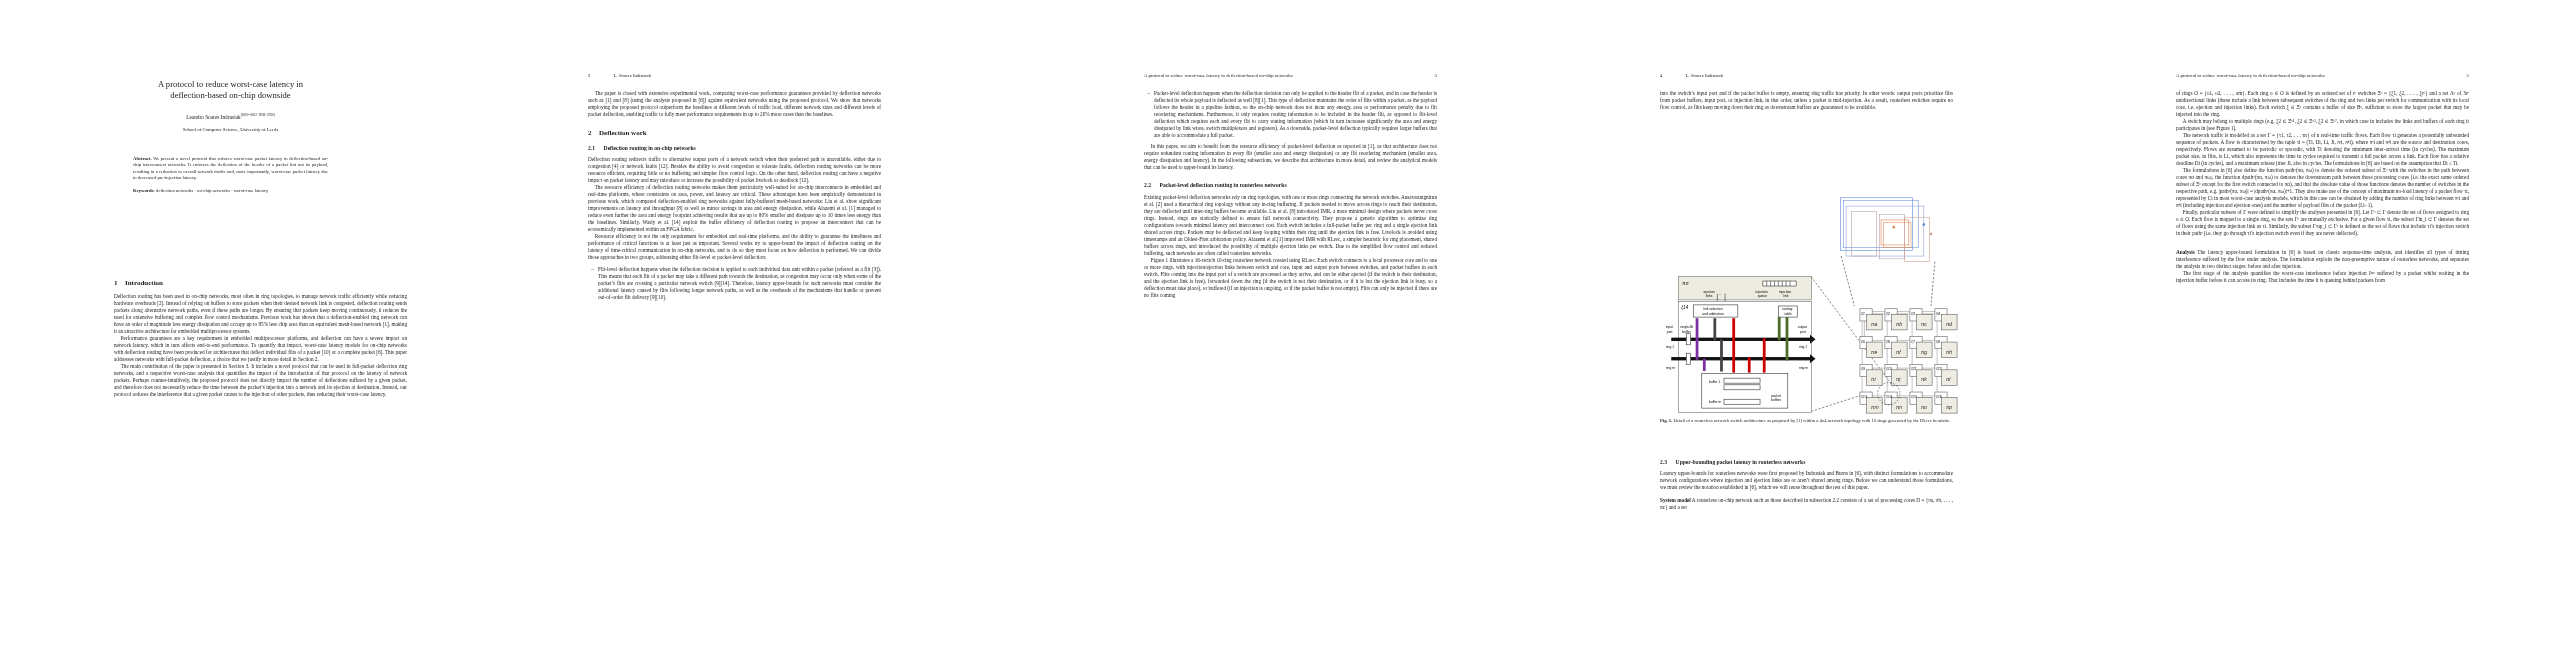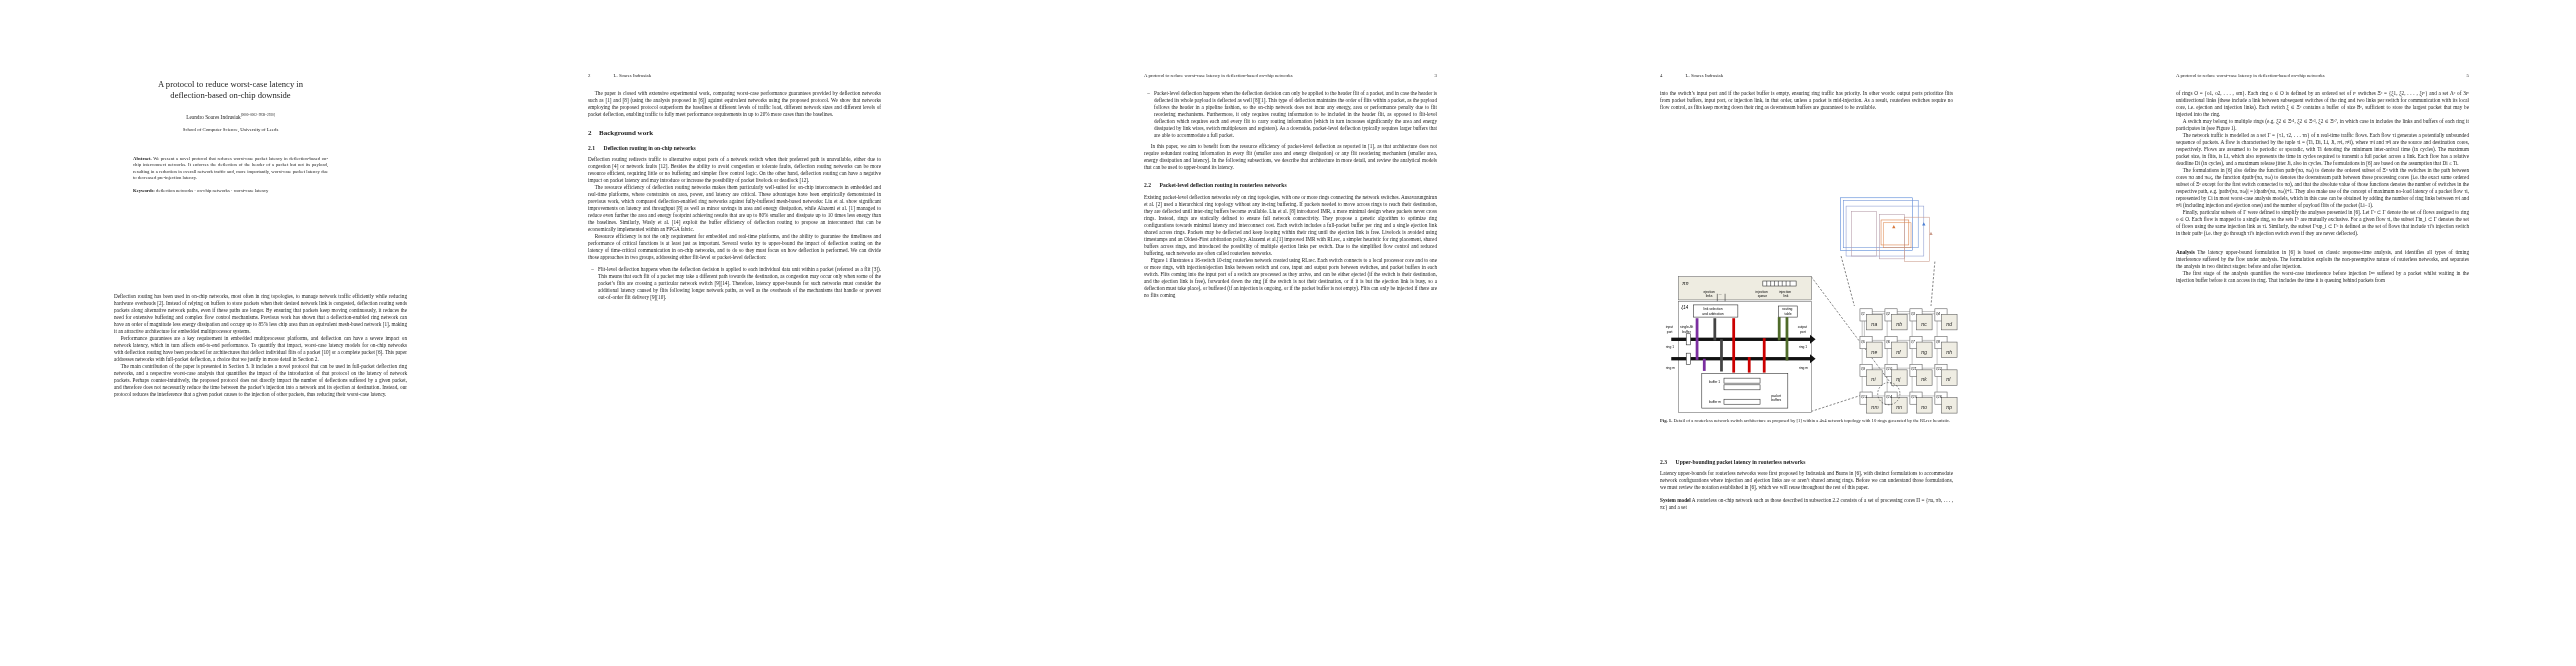--- a/index.html
+++ b/index.html
@@ -38,35 +38,38 @@
   <div class="col" style="left:114px; top:79px; width:233px;">
     <div class="title">
       <div>A protocol to reduce worst-case latency in</div>
       <div>deflection-based on-chip downside</div>
     </div>
     <div class="author"><span>Leandro Soares Indrusiak</span><sup>[0000−0002−9938−2920]</sup></div>
     <div class="affil">School of Computer Science, University of Leeds</div>
     <div class="abstract"><b>Abstract.</b> <span>We present a novel protocol that reduces worst-case packet latency in deflection-based on-chip interconnect networks. It enforces the deflection of the header of a packet but not its payload, resulting in a reduction in overall network traffic and, more importantly, worst-case packet latency due to decreased pre-injection latency.</span></div>
     <div class="kw"><b>Keywords:</b> <span>deflection networks · on-chip networks · worst-case latency</span></div>
   </div>
+  <div class="col" style="left:114px; top:268px; width:293px;">
+    <h2><span class="n">1</span><span>Introduction</span></h2>
+  </div>
   <div class="col" style="left:114px; top:293px; width:293px;">
     <p>Deflection routing has been used in on-chip networks, most often in ring topologies, to manage network traffic efficiently while reducing hardware overheads [2]. Instead of relying on buffers to store packets when their desired network link is congested, deflection routing sends packets along alternative network paths, even if these paths are longer. By ensuring that packets keep moving continuously, it reduces the need for extensive buffering and complex flow control mechanisms. Previous work has shown that a deflection-enabled ring network can have an order of magnitude less energy dissipation and occupy up to 85% less chip area than an equivalent mesh-based network [1], making it an attractive architecture for embedded multiprocessor systems.</p>
     <p class="ind">Performance guarantees are a key requirement in embedded multiprocessor platforms, and deflection can have a severe impact on network latency, which in turn affects end-to-end performance. To quantify that impact, worst-case latency models for on-chip networks with deflection routing have been produced for architectures that deflect individual flits of a packet [10] or a complete packet [6]. This paper addresses networks with full-packet deflection, a choice that we justify in more detail in Section 2.</p>
     <p class="ind">The main contribution of the paper is presented in Section 3. It includes a novel protocol that can be used in full-packet deflection ring networks, and a respective worst-case analysis that quantifies the impact of the introduction of that protocol on the latency of network packets. Perhaps counter-intuitively, the proposed protocol does not directly impact the number of deflections suffered by a given packet, and therefore does not necessarily reduce the time between the packet’s injection into a network and its ejection at destination. Instead, our protocol reduces the interference that a given packet causes to the injection of other packets, thus reducing their worst-case latency.</p>
   </div>
 </div>
 
 <div class="page" style="left:515px;">
   <div class="runhead" style="left:73px; top:73px;">
     <span>2</span>
     <span style="margin-left:22px;">L. Soares Indrusiak</span>
   </div>
   <div class="col" style="left:73px; top:90px; width:293px;">
     <p class="ind">The paper is closed with extensive experimental work, comparing worst-case performance guarantees provided by deflection networks such as [1] and  [8] (using the analysis proposed in [6]) against equivalent networks using the proposed protocol. We show that networks employing the proposed protocol outperform the baselines at different levels of traffic load, different network sizes and different levels of packet deflection, enabling traffic to fully meet performance requirements in up to 20% more cases than the baselines.</p>
-    <h2><span class="n">2</span><span>Background work</span></h2>
+    <h2><span class="n">2</span><span>Deflection work</span></h2>
     <h3><span class="n">2.1</span><span>Deflection routing in on-chip networks</span></h3>
     <p>Deflection routing redirects traffic to alternative output ports of a network switch when their preferred path is unavailable, either due to congestion [4] or network faults [12]. Besides the ability to avoid congestion or tolerate faults, deflection routing networks can be more resource efficient, requiring little or no buffering and simpler flow control logic. On the other hand, deflection routing can have a negative impact on packet latency and may introduce or increase the possibility of packet livelock or deadlock [12].</p>
     <p class="ind">The resource efficiency of deflection routing networks makes them particularly well-suited for on-chip interconnects in embedded and real-time platforms, where constraints on area, power, and latency are critical. These advantages have been empirically demonstrated in previous work, which compared deflection-enabled ring networks against fully-buffered mesh-based networks: Liu et al. show significant improvements on latency and throughput [8] as well as minor savings in area and energy dissipation, while Alazemi et al. [1] managed to reduce even further the area and energy footprint achieving results that are up to 80% smaller and dissipate up to 10 times less energy than the baselines. Similarly, Wasly et al. [14] exploit the buffer efficiency of deflection routing to propose an interconnect that can be economically implemented within an FPGA fabric.</p>
     <p class="ind">Resource efficiency is not the only requirement for embedded and real-time platforms, and the ability to guarantee the timeliness and performance of critical functions is at least just as important. Several works try to upper-bound the impact of deflection routing on the latency of time-critical communication in on-chip networks, and to do so they must focus on how deflection is performed. We can divide those approaches in two groups, addressing either flit-level or packet-level deflection:</p>
     <div class="bullet"><span class="dash">–</span><span>Flit-level deflection happens when the deflection decision is applied to each individual data unit within a packet (referred as a flit [3]). This means that each flit of a packet may take a different path towards the destination, as congestion may occur only when some of the packet’s flits are crossing a particular network switch [9][14]. Therefore, latency upper-bounds for such networks must consider the additional latency caused by flits following longer network paths, as well as the overheads of the mechanisms that handle or prevent out-of-order flit delivery [9][10].</span></div>
   </div>
 </div>
 
 <div class="page" style="left:1030px;">
   <div class="runhead" style="left:114px; top:73px; width:293px;">

